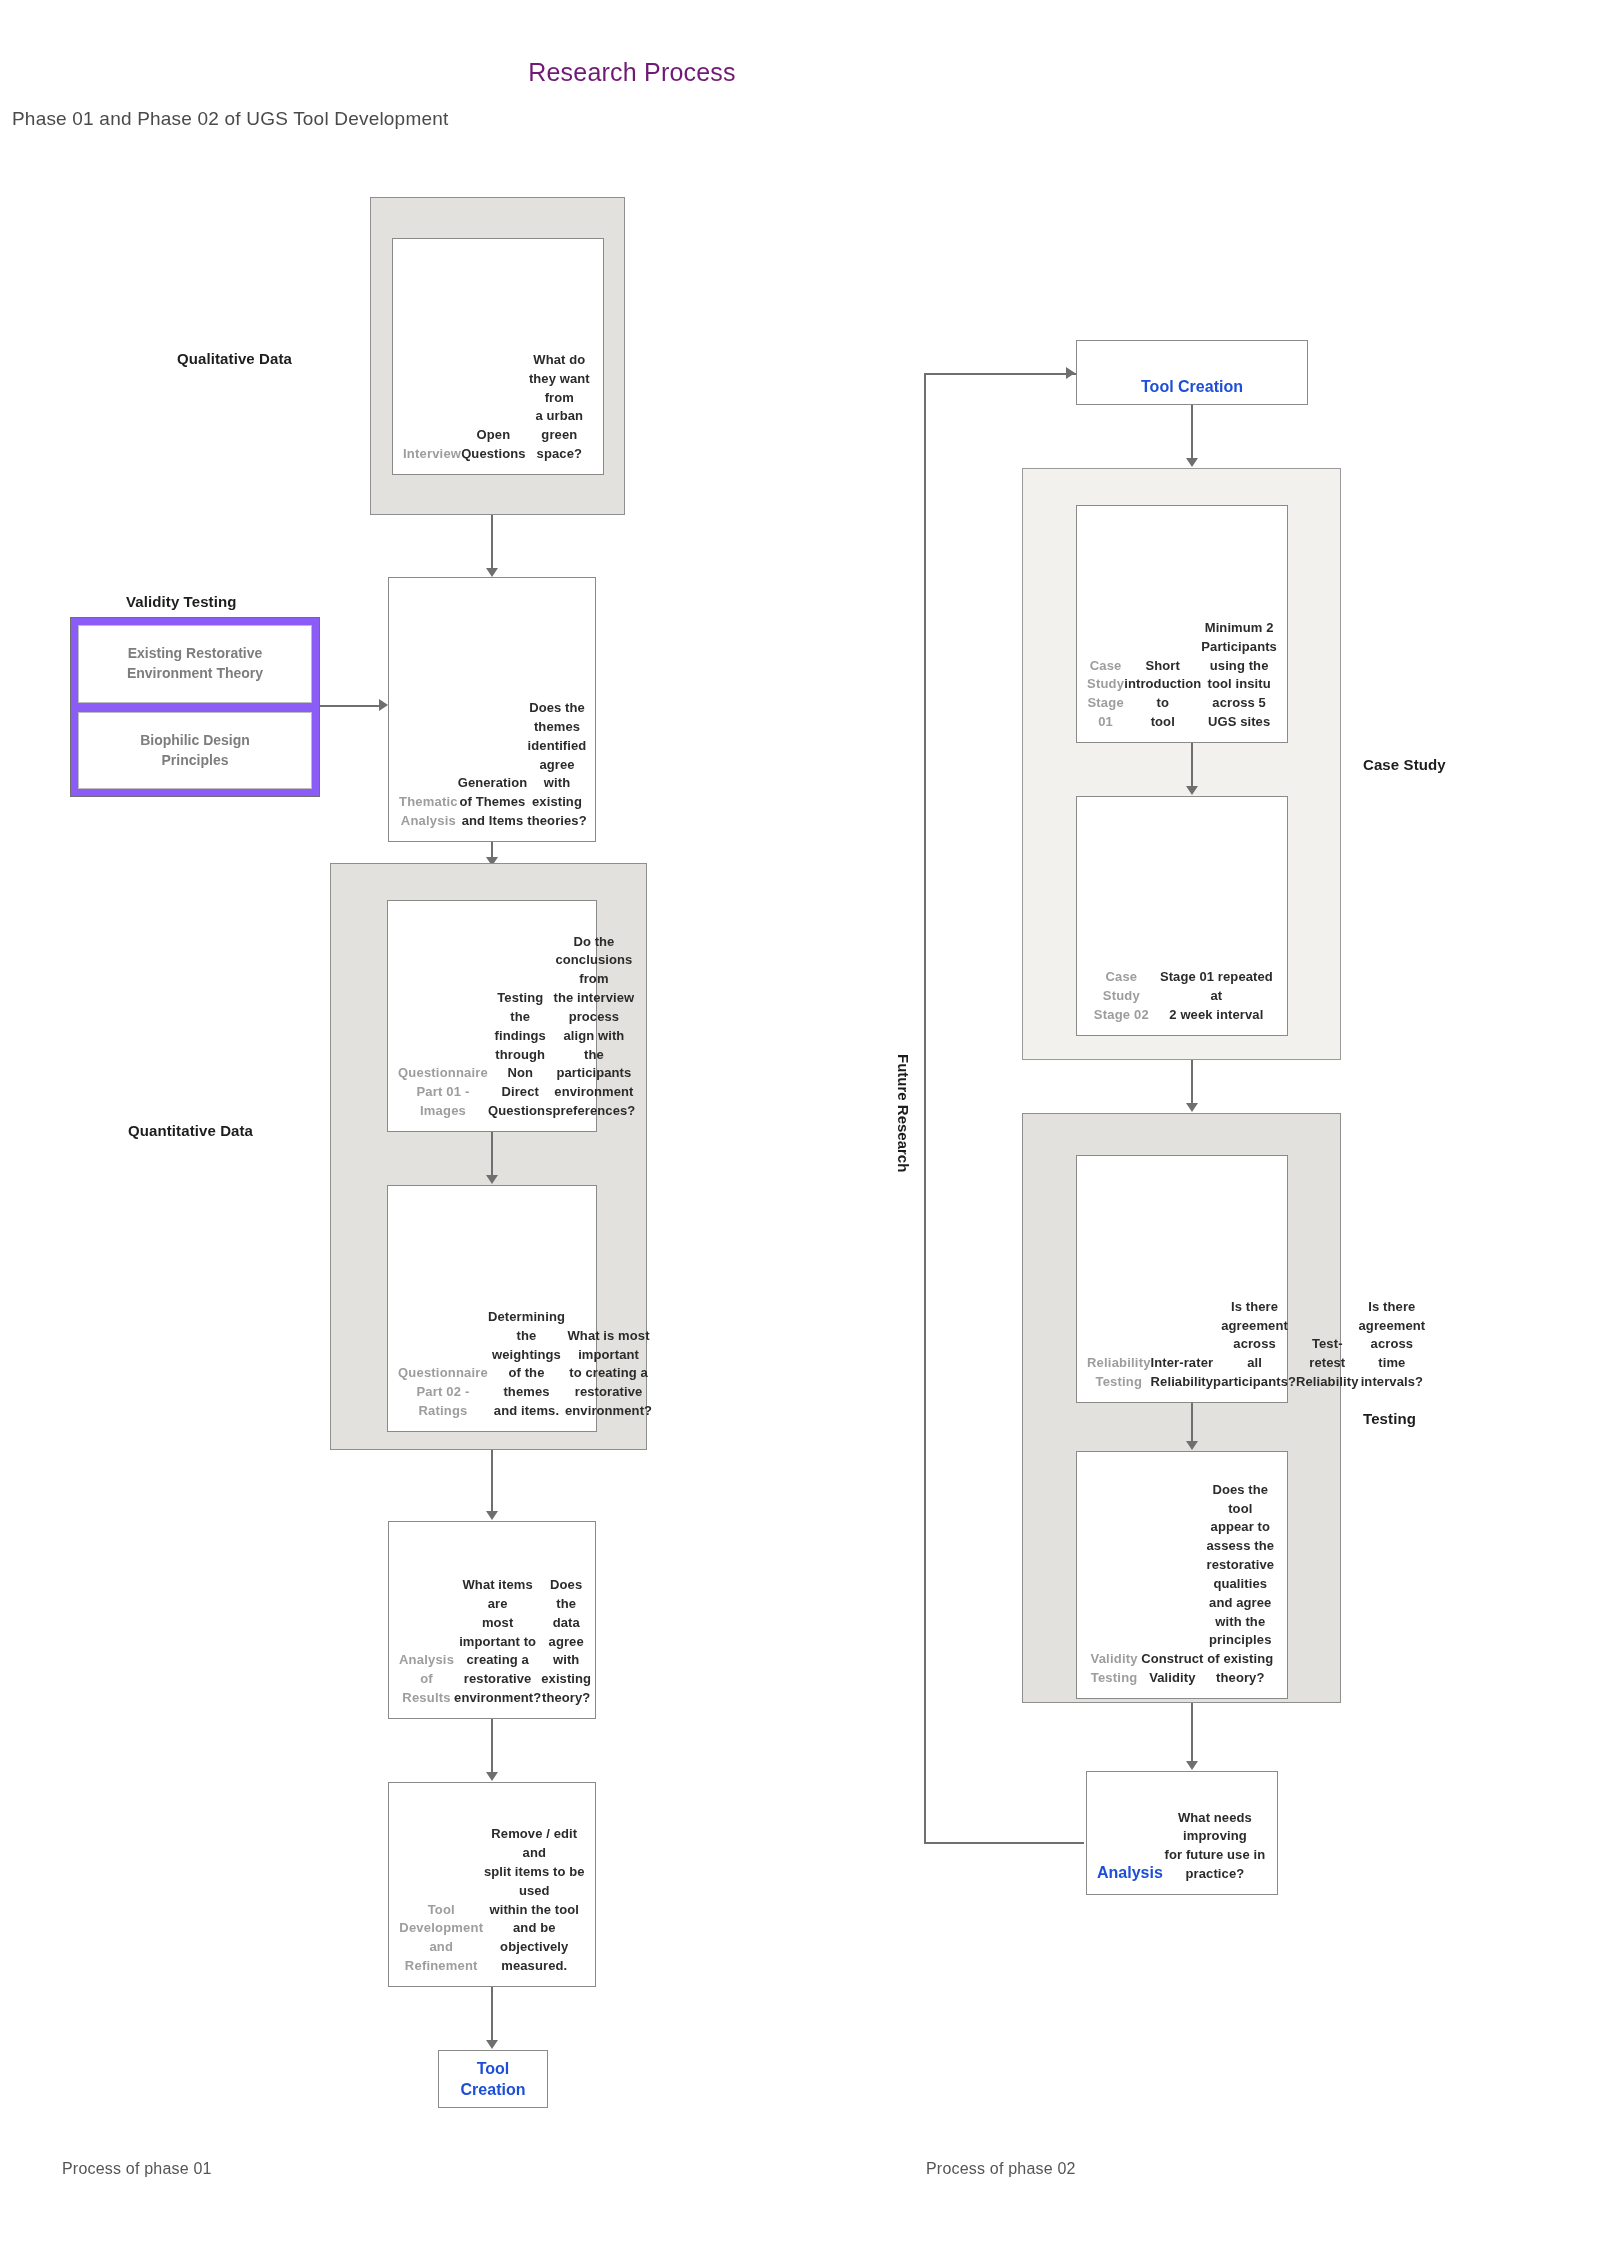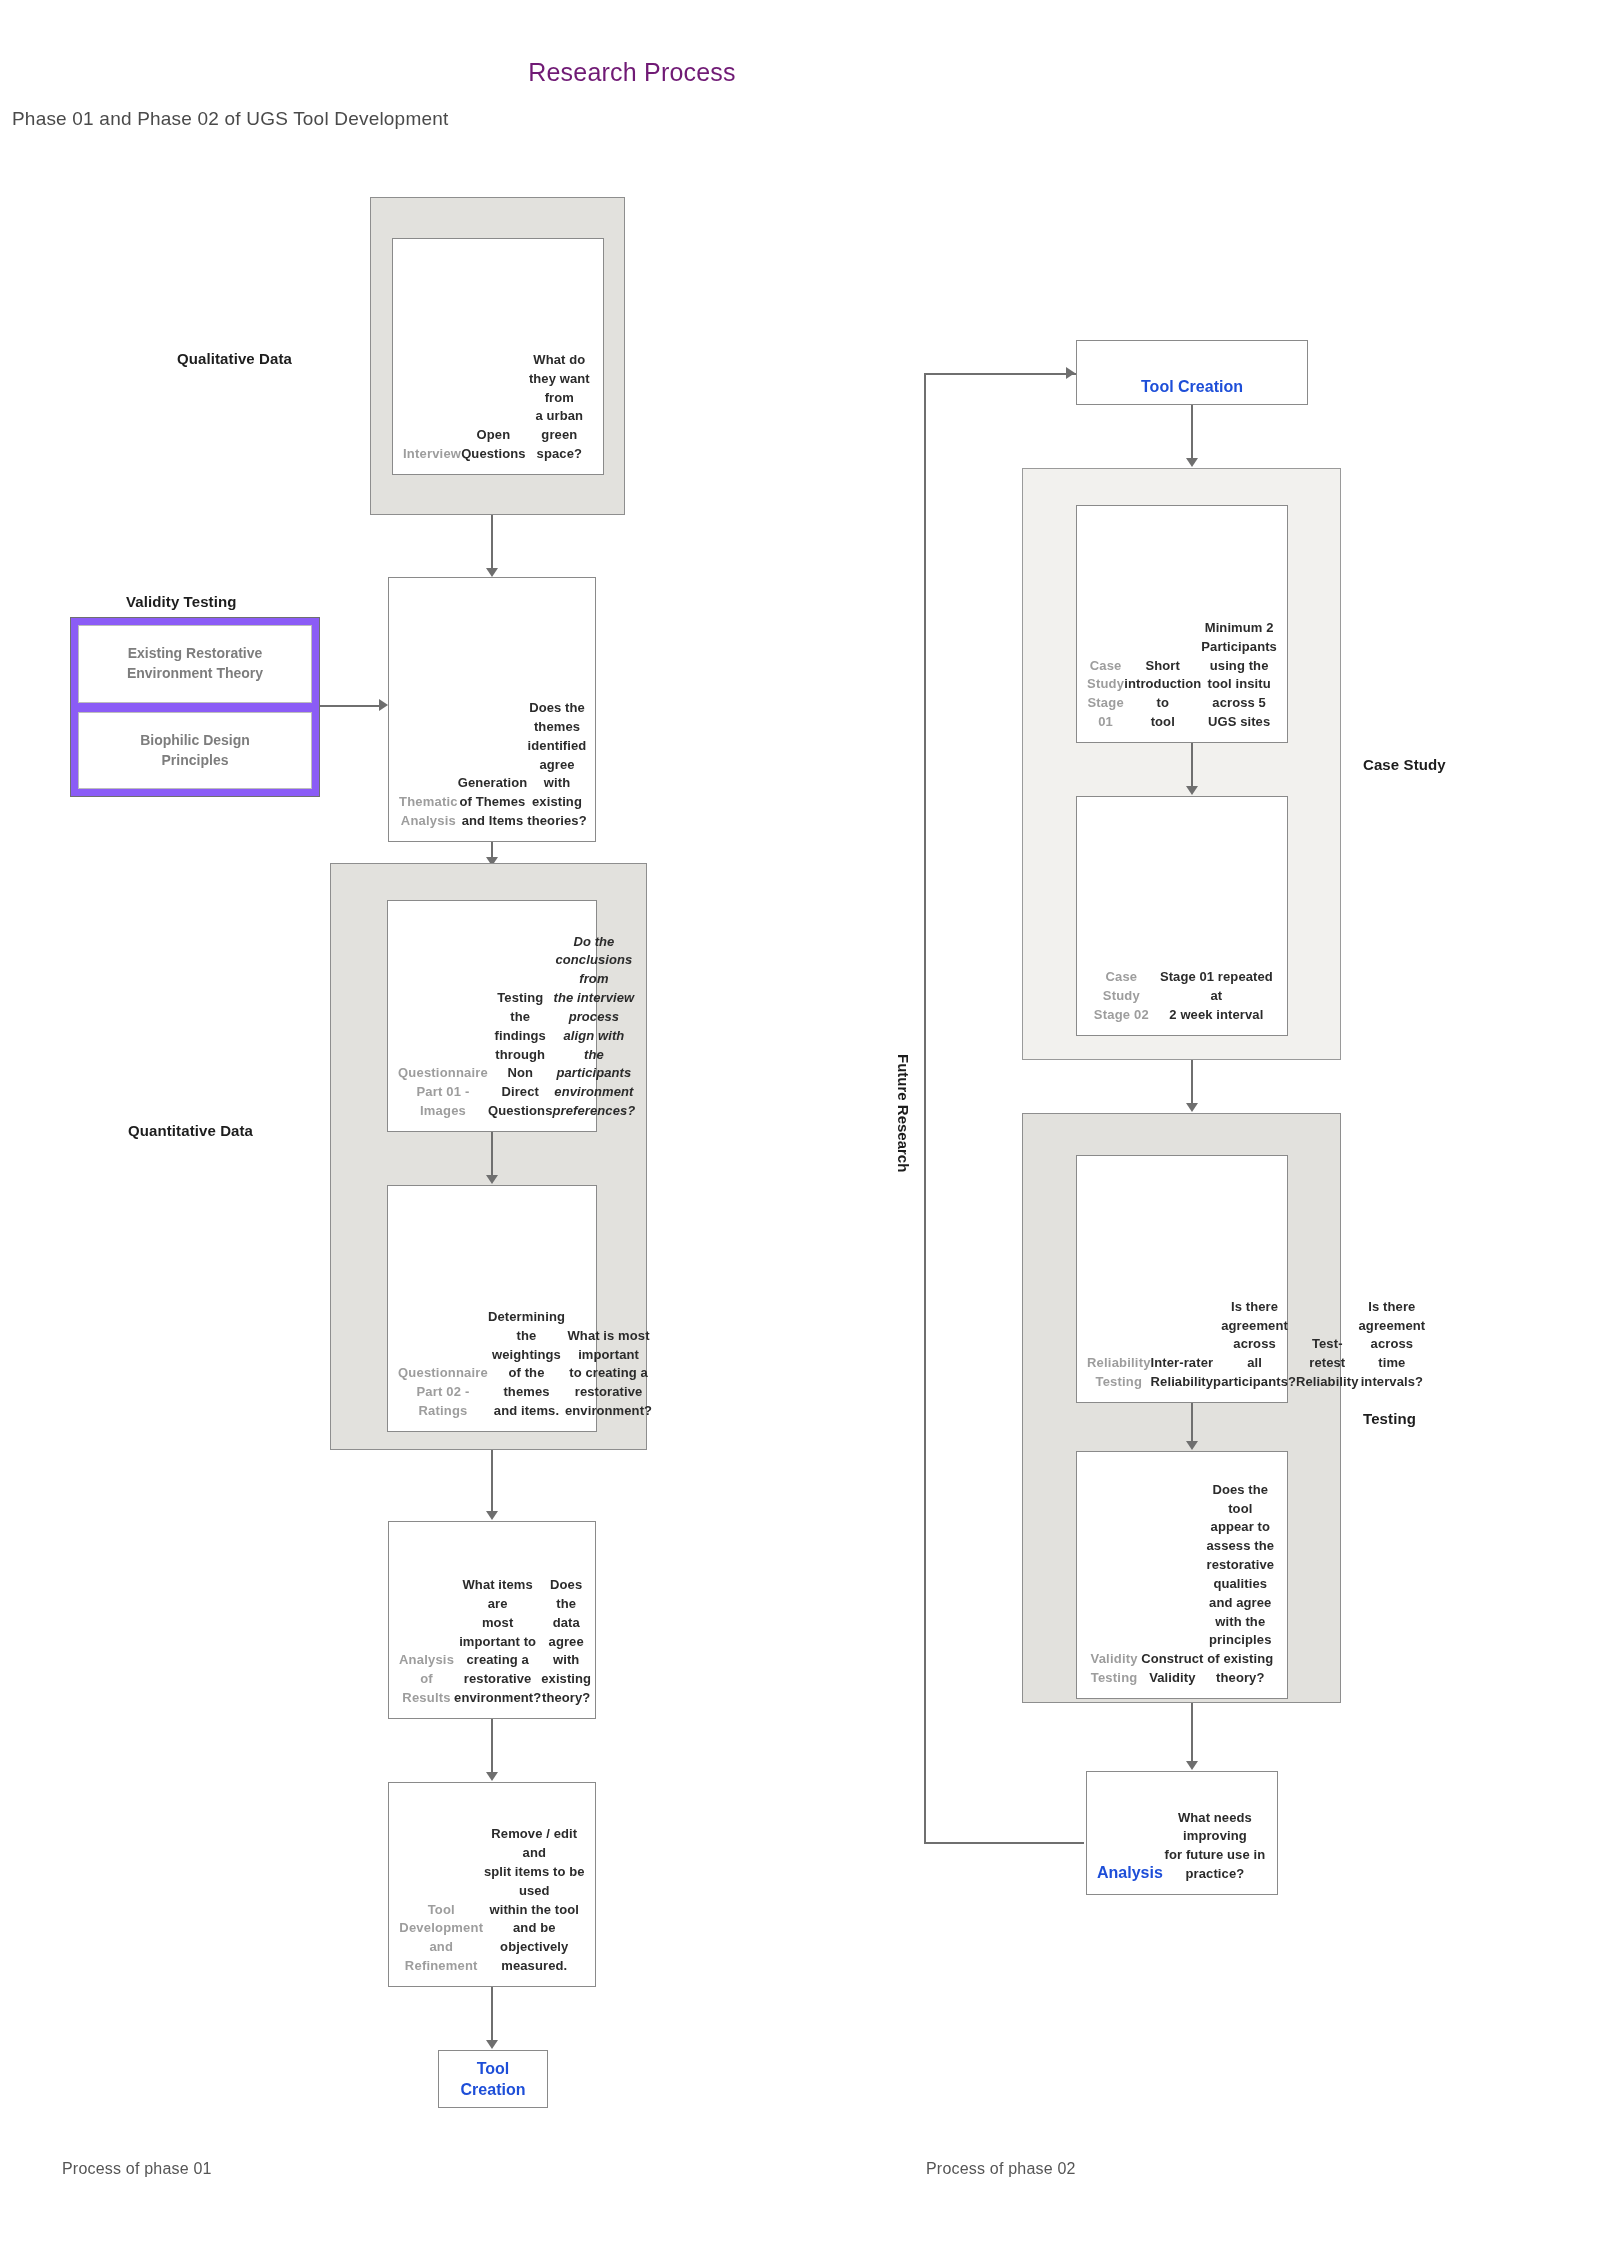--- a/index.html
+++ b/index.html
@@ -97,21 +97,21 @@
   <div class="arrow-d" style="left:486px;top:857px;"></div>
 
   <div class="side-label" style="left:128px;top:1122px;">Quantitative Data</div>
   <div class="group-box" style="left:330px;top:863px;width:317px;height:587px;"></div>
 
   <div class="node" style="left:387px;top:900px;width:210px;height:232px;">
     <div class="hdr" style="white-space: pre-line;">Questionnaire
 Part 01 - Images</div>
     <div class="body" style="white-space: pre-line;">Testing the findings through
 Non Direct Questions</div>
-    <div class="body" style="white-space: pre-line; font-style: italic;">Do the conclusions from
+    <div class="body" style="white-space: pre-line;">Do the conclusions from
 the interview process
 align with the participants
 environment preferences?</div>
   </div>
 
   <div class="vline" style="left:491px;top:1132px;height:45px;"></div>
   <div class="arrow-d" style="left:486px;top:1175px;"></div>
 
   <div class="node" style="left:387px;top:1185px;width:210px;height:247px;">
     <div class="hdr" style="white-space: pre-line;">Questionnaire

